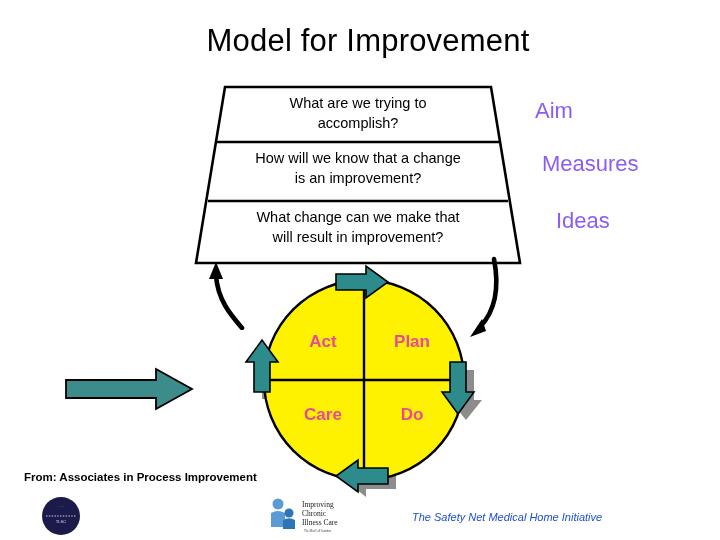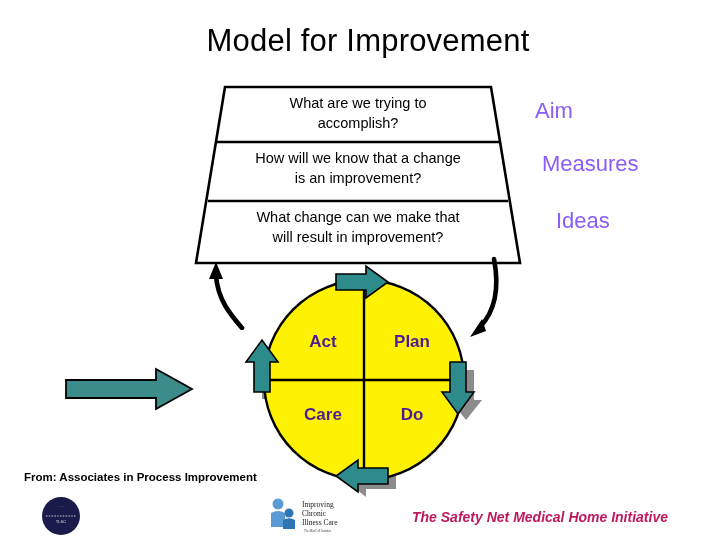--- a/index.html
+++ b/index.html
@@ -88,21 +88,21 @@
   #pdsa-svg {
     position: absolute;
     left: 0; top: 0;
     width: 270px;
     height: 250px;
   }
   .pdsa-label {
     position: absolute;
     font-size: 17px;
     font-weight: bold;
-    color: #4c1d95;
+    color: #ec4899;
     white-space: nowrap;
     text-align: center;
   }
   #pdsa-act   { left: 52px;  top: 74px;  width: 70px; }
   #pdsa-plan  { left: 141px; top: 74px;  width: 70px; }
   #pdsa-study { left: 44px;  top: 147px; width: 86px; }
   #pdsa-do    { left: 141px; top: 147px; width: 70px; }
 
   
   #big-arrow {
@@ -137,25 +137,25 @@
     font-size: 11.5px;
     font-weight: bold;
     line-height: 14px;
     color: #000000;
     white-space: nowrap;
   }
   #initiative-note {
     position: absolute;
     left: 404px;
     top: 509px;
-    font-size: 14px;
-    font-weight: bold;
+    font-size: 11px;
+    font-weight: normal;
     font-style: italic;
     line-height: 16px;
-    color: #be185d;
+    color: #1d4ed8;
     white-space: nowrap;
   }
 
   
   .logo {
     position: absolute;
   }
   #logo-0 { left: 26px;  top: 494px; width: 54px; height: 44px; }
   #logo-1 { left: 124px; top: 494px; width: 120px; height: 42px; }
   #logo-2 { left: 258px; top: 492px; width: 92px; height: 46px; }

